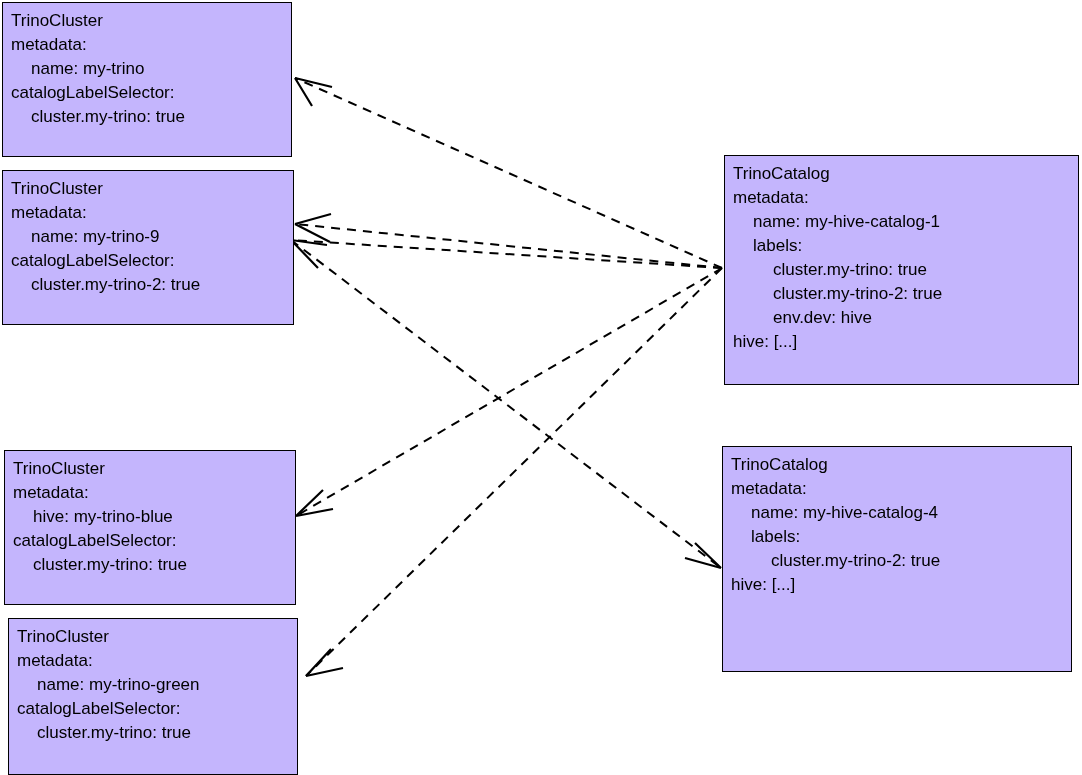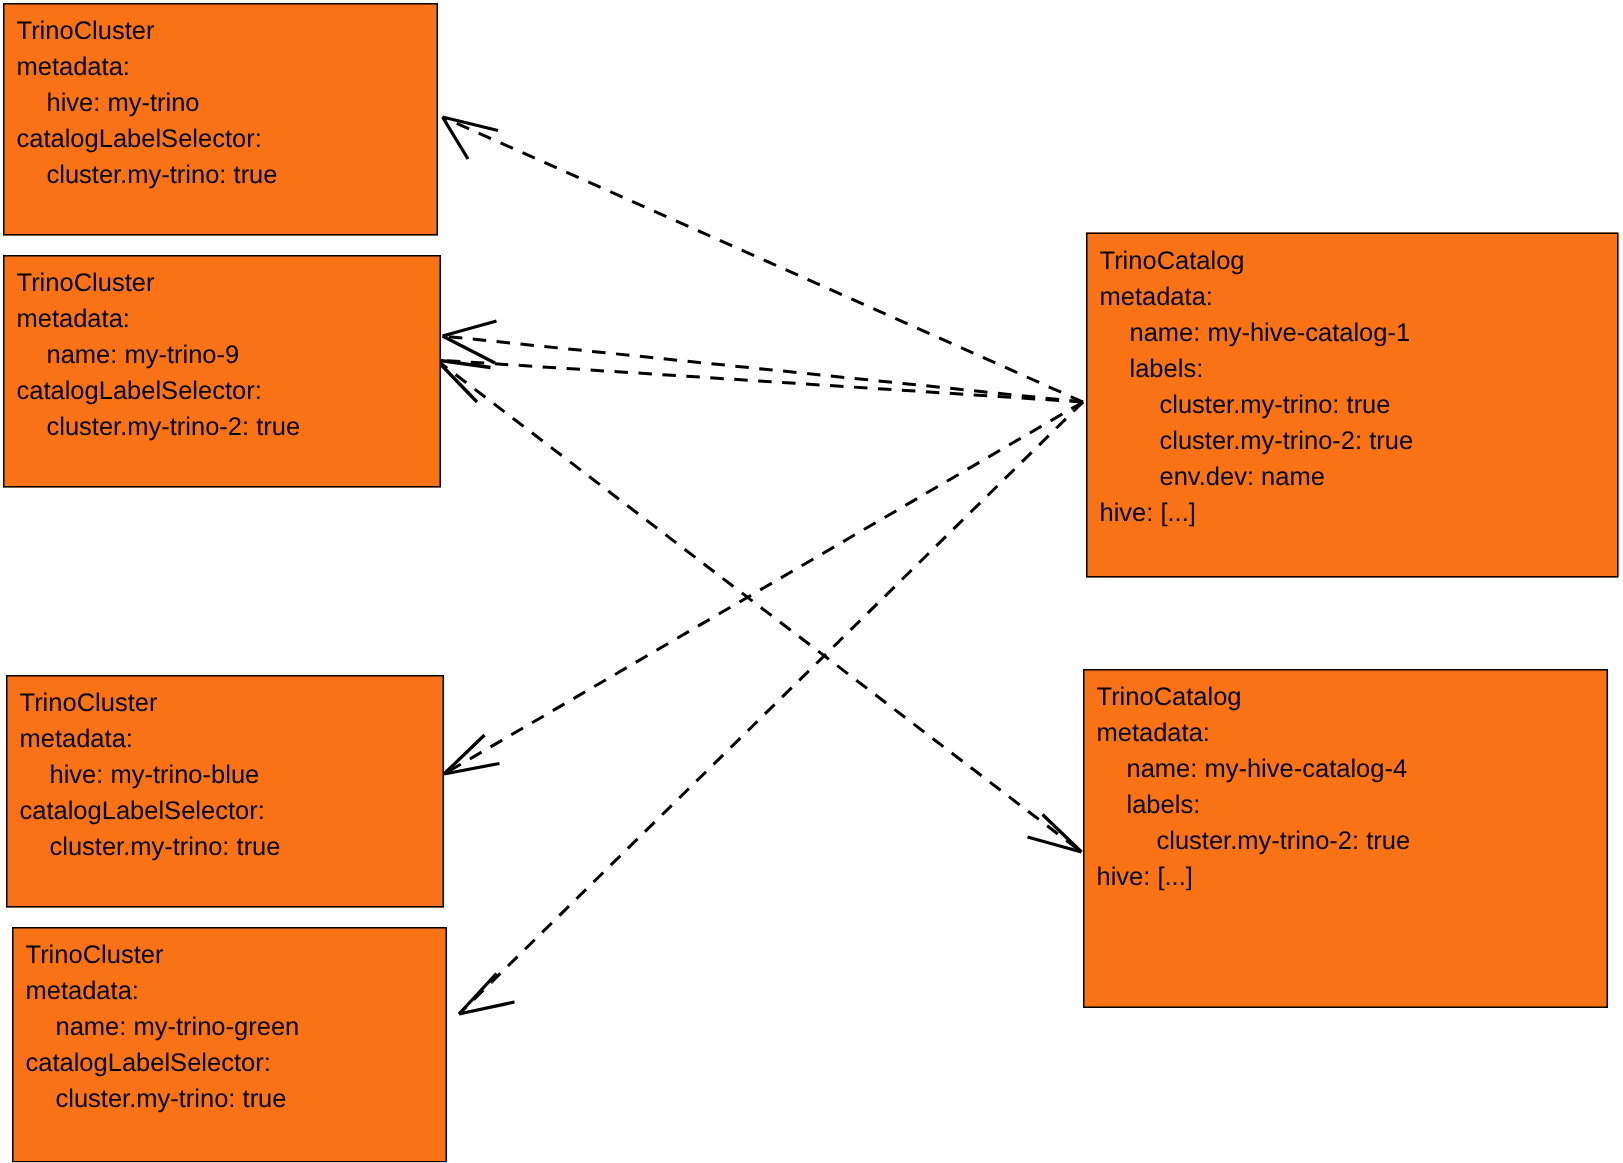--- a/index.html
+++ b/index.html
@@ -11,21 +11,21 @@
     position: relative;
     width: 1082px;
     height: 775px;
     background: #ffffff;
     overflow: hidden;
     font-family: "Liberation Sans", sans-serif;
   }
   .node {
     position: absolute;
     box-sizing: border-box;
-    background: #f97316;
+    background: #c4b5fd;
     border: 1.6px solid #000000;
     padding: 6px 0 0 8px;
     z-index: 2;
   }
   .node .line {
     font-family: "Liberation Sans", sans-serif;
     font-size: 17px;
     line-height: 24px;
     color: #000000;
     white-space: pre;
@@ -83,21 +83,21 @@
       <g>
         <path class="edge-path" d="M 291 240 L 721 568" stroke="#000000"></path>
         <path class="arrow-head" d="M 721 568 L 695 543 M 721 568 L 685 558" stroke="#000000"></path>
       </g>
     </svg>
 
   <div id="node-layer">
       <div class="node" style="left: 2px; top: 2px; width: 290px; height: 155px;">
         <div class="line">TrinoCluster</div>
         <div class="line">metadata:</div>
-        <div class="line indent1">hive: my-trino</div>
+        <div class="line indent1">name: my-trino</div>
         <div class="line">catalogLabelSelector:</div>
         <div class="line indent1">cluster.my-trino: true</div>
       </div>
       <div class="node" style="left: 2px; top: 170px; width: 292px; height: 155px;">
         <div class="line">TrinoCluster</div>
         <div class="line">metadata:</div>
         <div class="line indent1">name: my-trino-9</div>
         <div class="line">catalogLabelSelector:</div>
         <div class="line indent1">cluster.my-trino-2: true</div>
       </div>
@@ -115,21 +115,21 @@
         <div class="line">catalogLabelSelector:</div>
         <div class="line indent1">cluster.my-trino: true</div>
       </div>
       <div class="node" style="left: 724px; top: 155px; width: 355px; height: 230px;">
         <div class="line">TrinoCatalog</div>
         <div class="line">metadata:</div>
         <div class="line indent1">name: my-hive-catalog-1</div>
         <div class="line indent1">labels:</div>
         <div class="line indent2">cluster.my-trino: true</div>
         <div class="line indent2">cluster.my-trino-2: true</div>
-        <div class="line indent2">env.dev: name</div>
+        <div class="line indent2">env.dev: hive</div>
         <div class="line">hive: [...]</div>
       </div>
       <div class="node" style="left: 722px; top: 446px; width: 350px; height: 226px;">
         <div class="line">TrinoCatalog</div>
         <div class="line">metadata:</div>
         <div class="line indent1">name: my-hive-catalog-4</div>
         <div class="line indent1">labels:</div>
         <div class="line indent2">cluster.my-trino-2: true</div>
         <div class="line">hive: [...]</div>
       </div>

